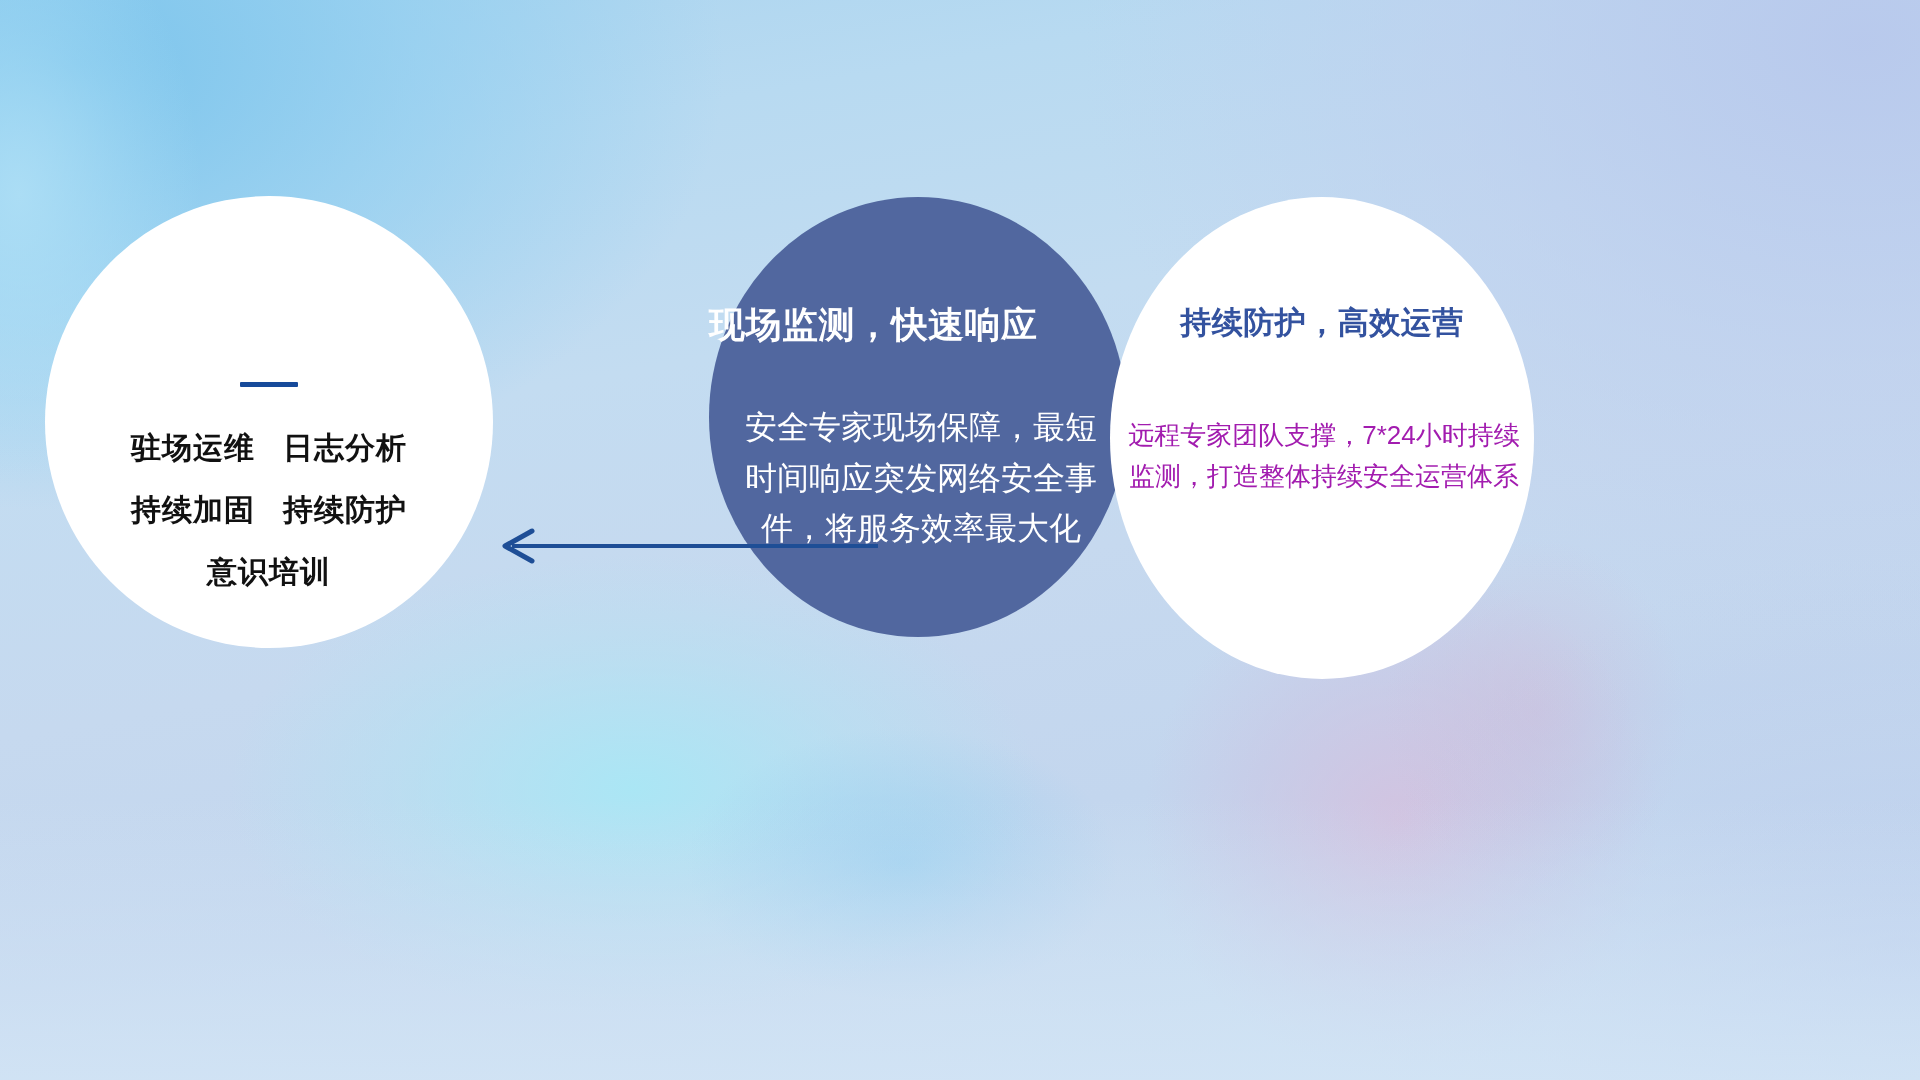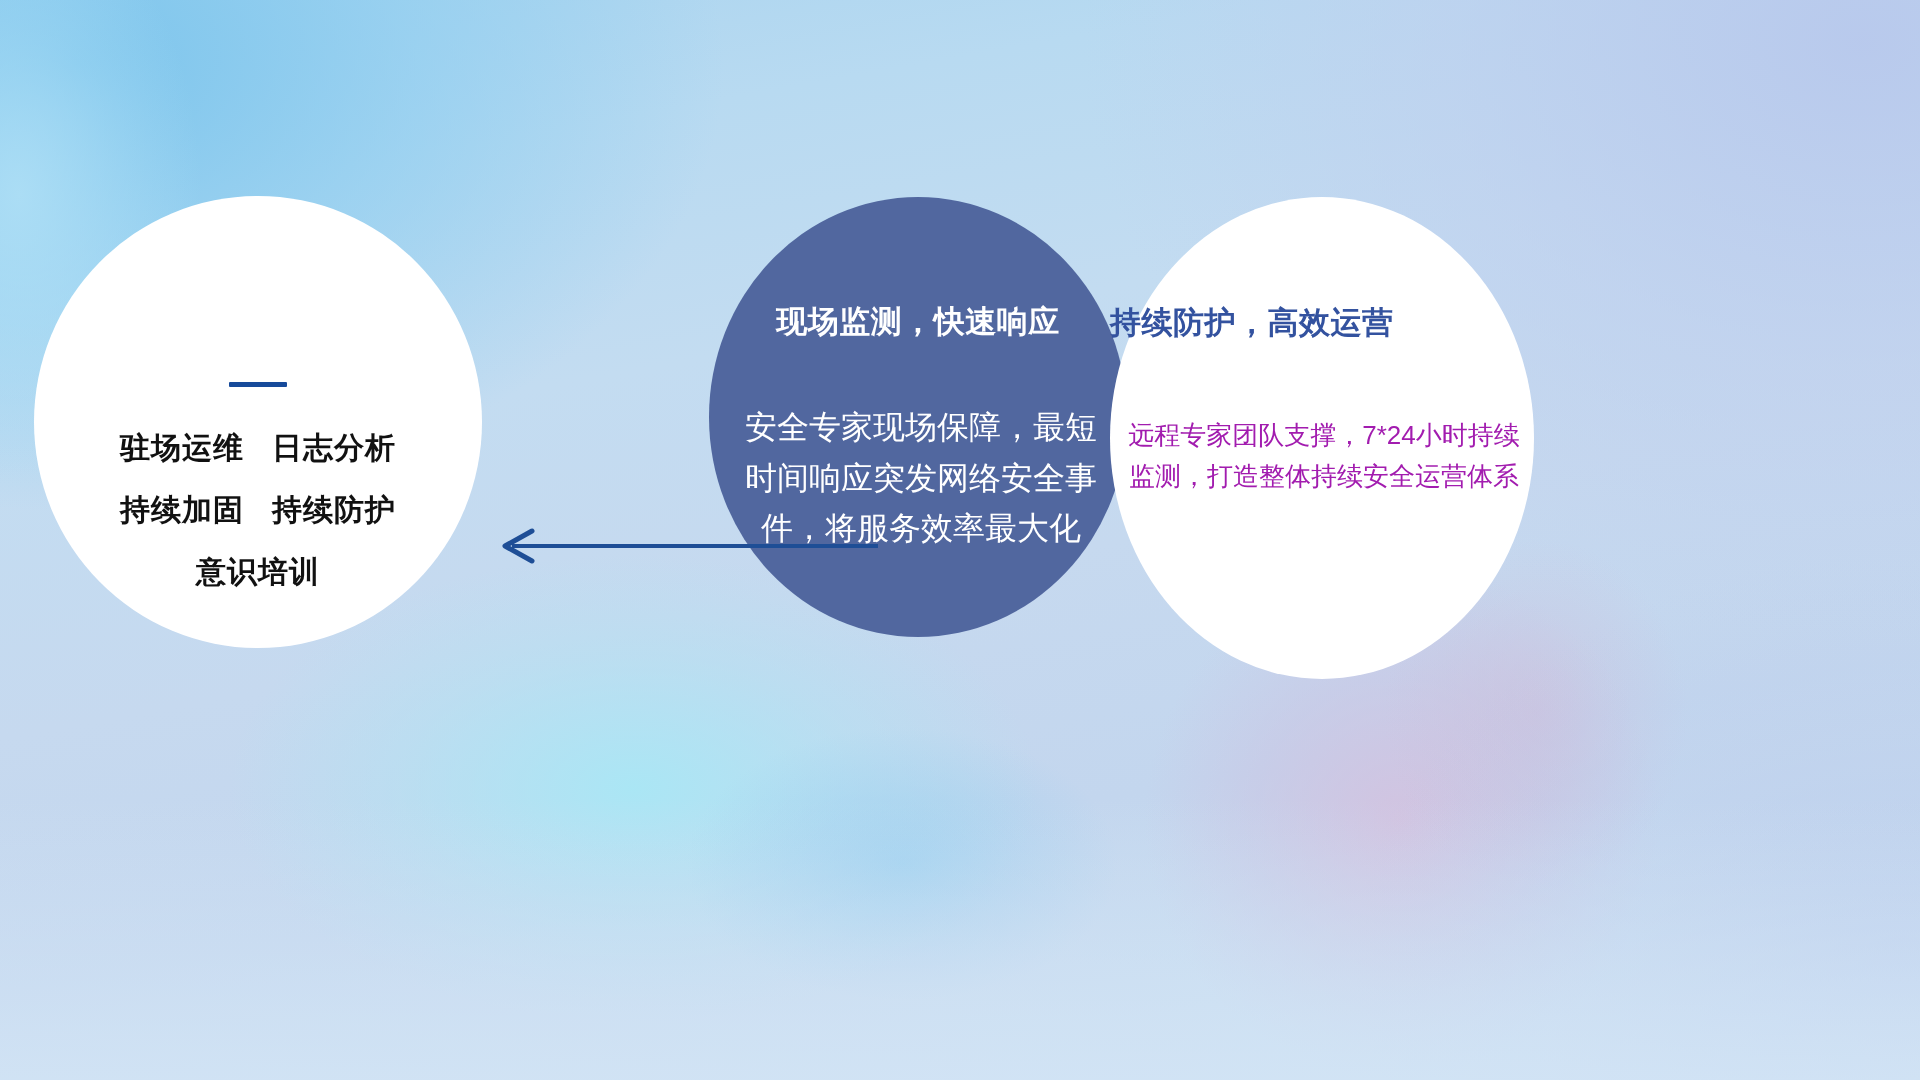--- a/index.html
+++ b/index.html
@@ -100,21 +100,21 @@
     position: absolute;
     border-radius: 50%;
     box-sizing: border-box;
   }
   .circle-white {
     background: #ffffff;
   }
 
   
   #circle-left {
-    left: 34px;
+    left: 45px;
     top: 196px;
     width: 448px;
     height: 452px;
   }
   #circle-left .inner {
     position: absolute;
     left: 0;
     right: 0;
     top: 186px;
     text-align: center;
@@ -144,23 +144,22 @@
     width: 418px;
     height: 440px;
     background: #51679f;
     z-index: 2;
   }
   #circle-mid .mid-title {
     position: absolute;
     left: 0;
     right: 0;
     top: 104px;
-    text-align: center;
     color: #ffffff;
-    font-size: 31px;
+    font-size: 36px;
     font-weight: bold;
     letter-spacing: 0.5px;
     white-space: nowrap;
   }
   #circle-mid .mid-body {
     position: absolute;
     left: 34px;
     right: 28px;
     top: 205px;
     text-align: center;
@@ -176,20 +175,21 @@
     top: 197px;
     width: 424px;
     height: 482px;
     z-index: 3;
   }
   #circle-right .right-title {
     position: absolute;
     left: 0;
     right: 0;
     top: 105px;
+    text-align: center;
     color: #33529f;
     font-size: 31px;
     font-weight: bold;
     letter-spacing: 0.5px;
     white-space: nowrap;
   }
   #circle-right .right-body {
     position: absolute;
     left: 16px;
     right: 12px;

